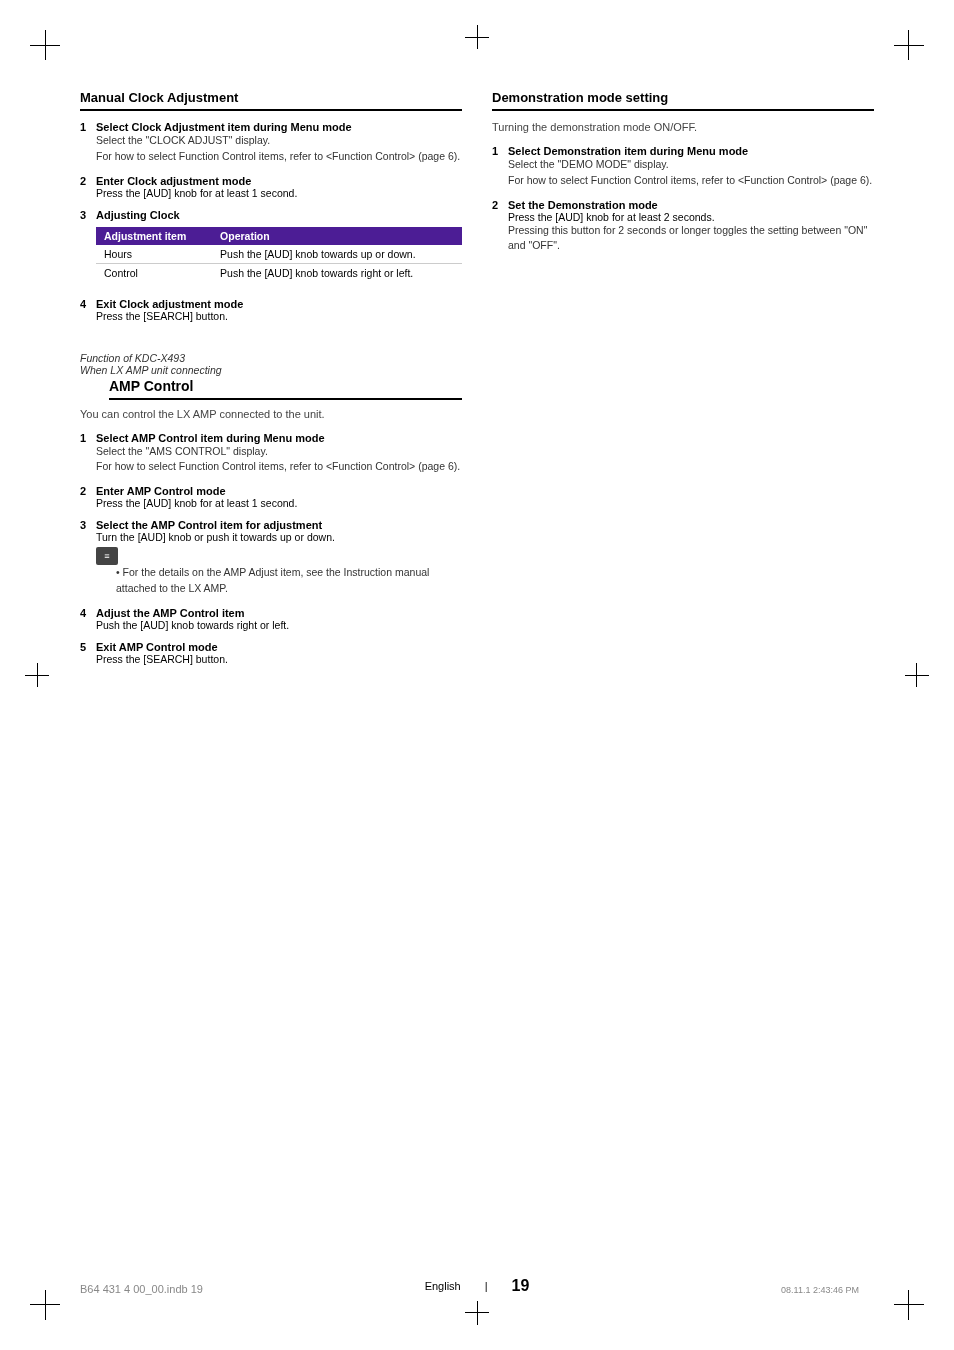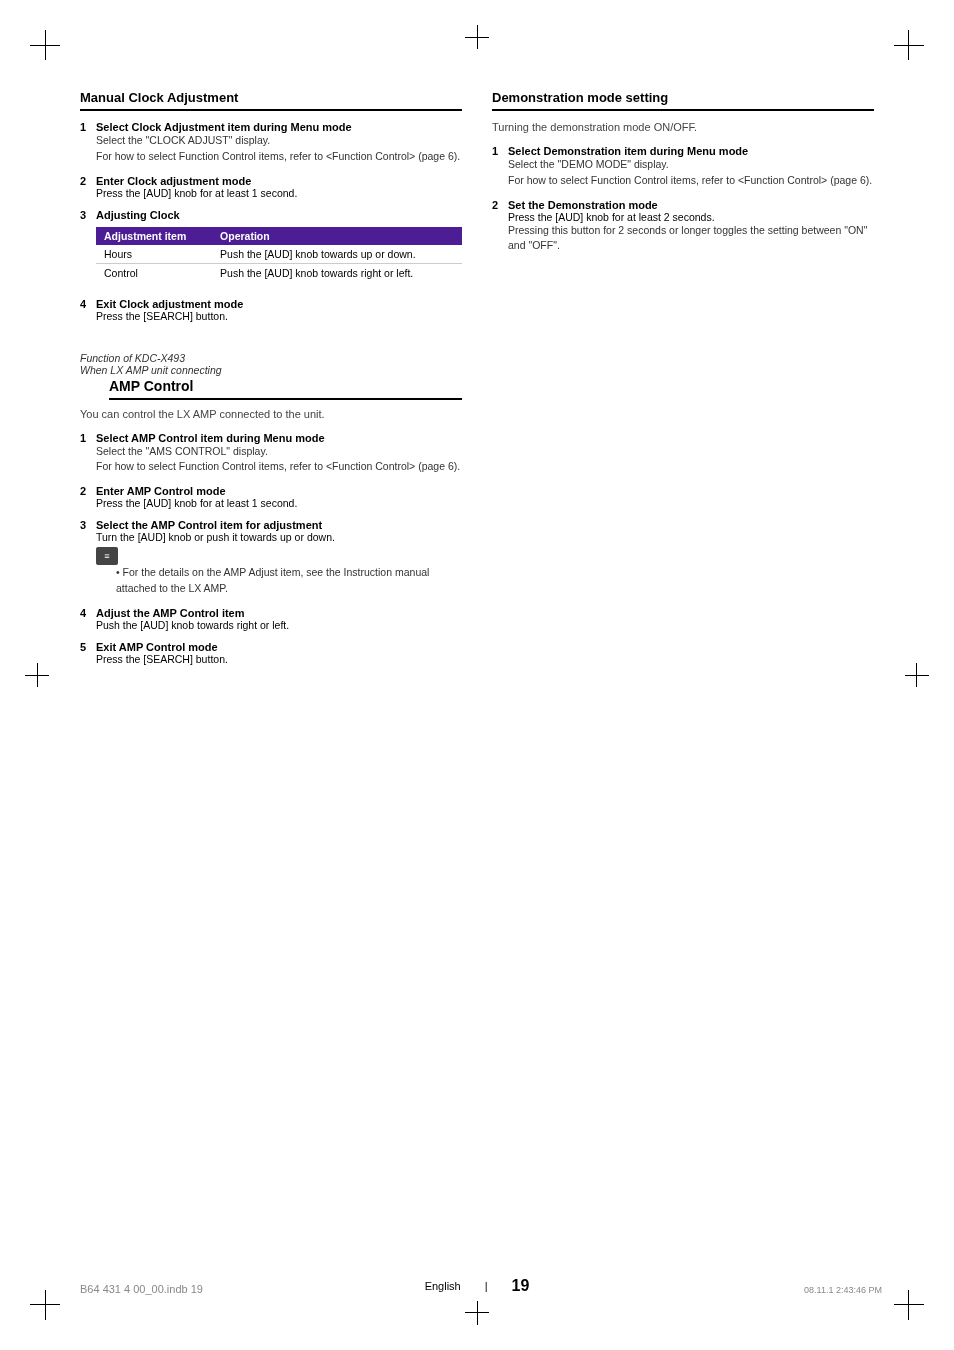--- a/index.html
+++ b/index.html
@@ -338,21 +338,21 @@
       position: absolute;
       bottom: 55px;
       left: 80px;
       font-size: 11px;
       color: #888;
     }
 
     .footer-date {
       position: absolute;
       bottom: 55px;
-      right: 72px;
+      right: 95px;
       font-size: 9px;
       color: #888;
     }
 
     .lang-label {
       font-size: 11px;
     }
 
     .separator {
       font-size: 11px;

